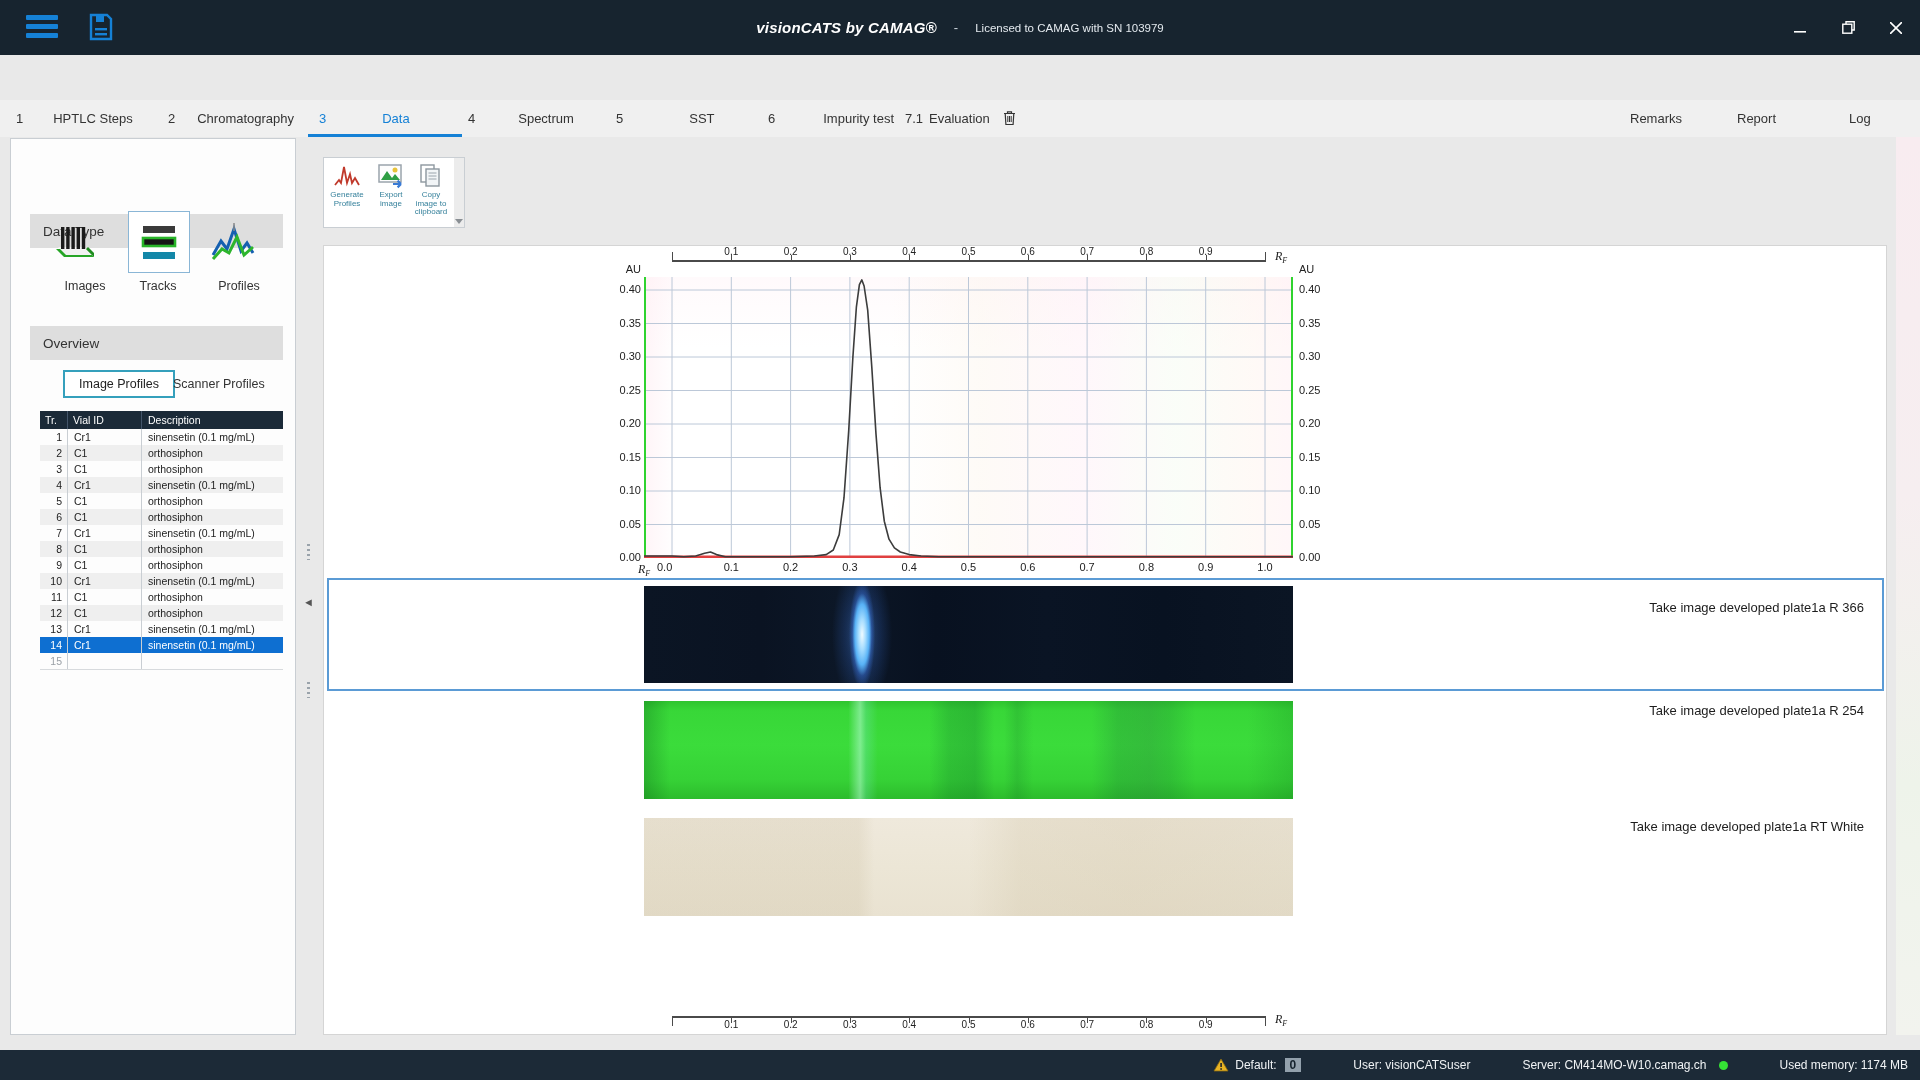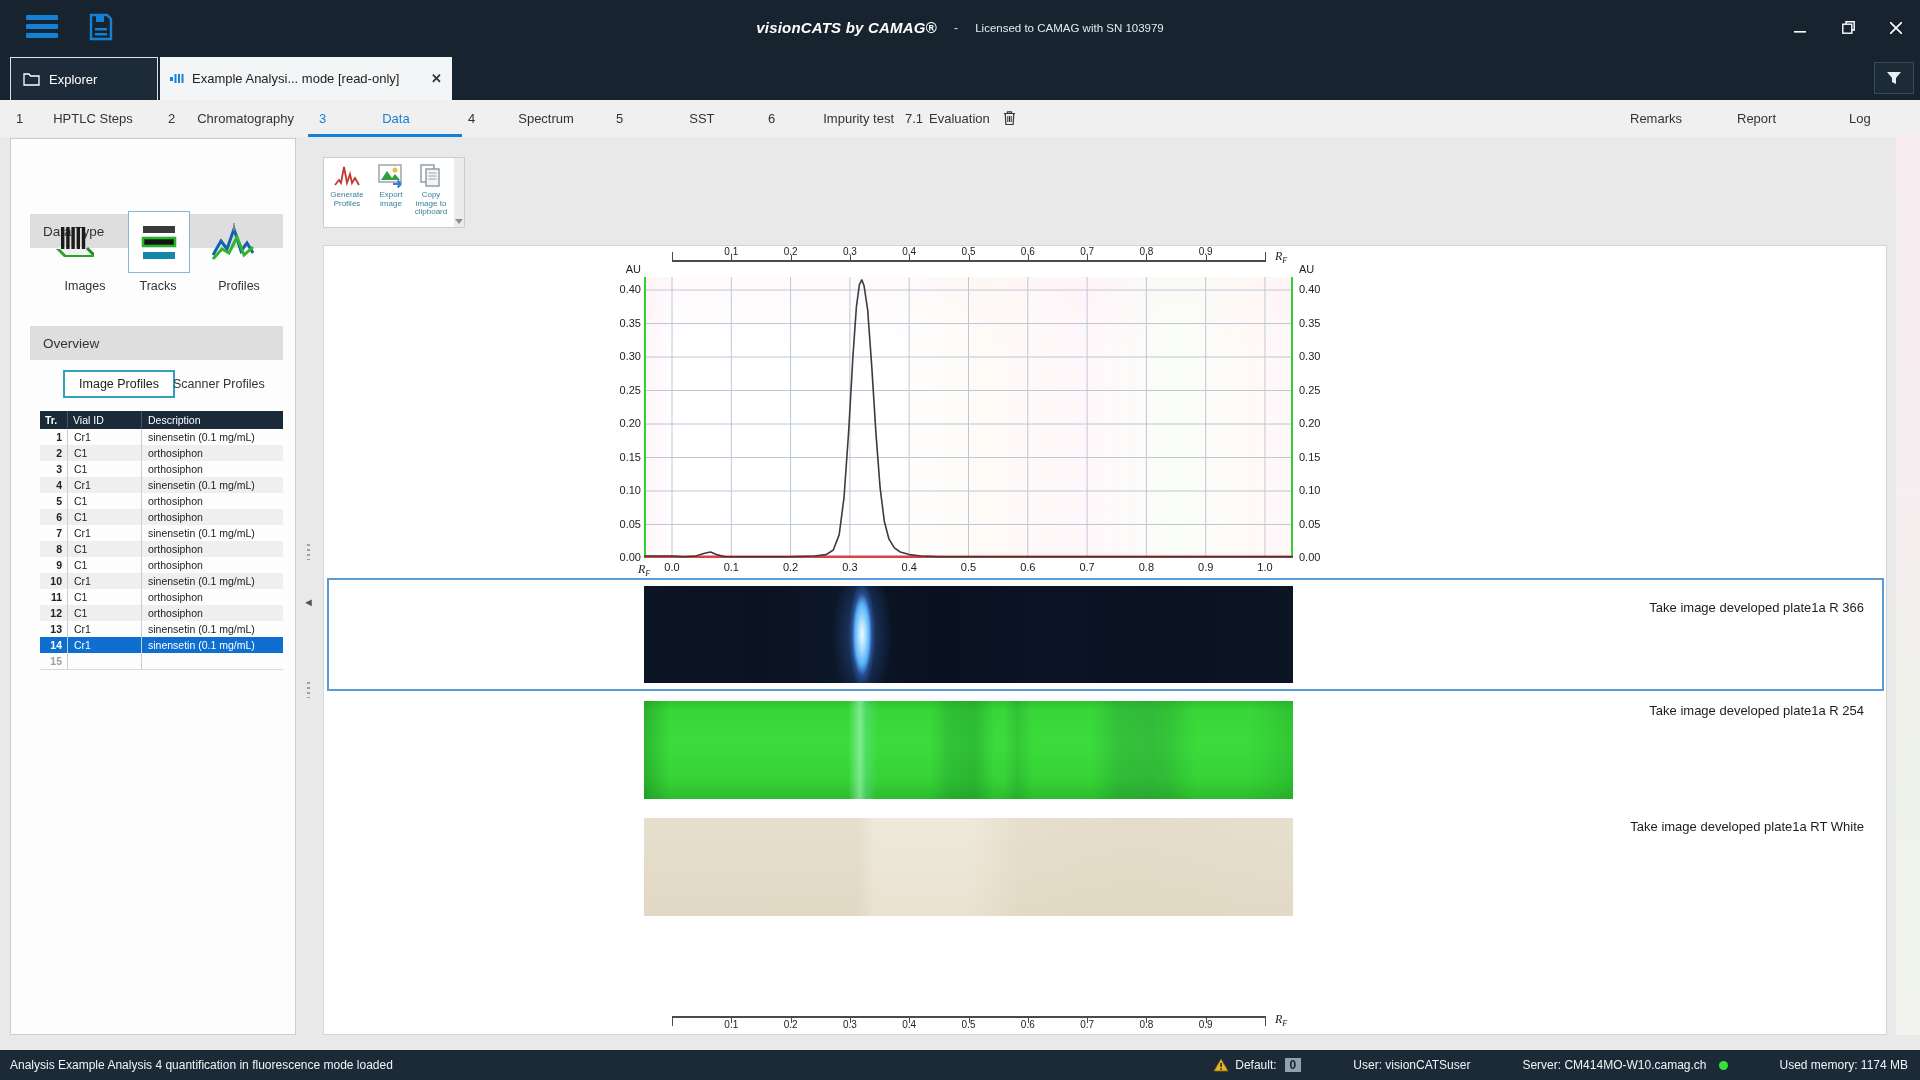--- a/index.html
+++ b/index.html
@@ -49,21 +49,21 @@
   .dtlabel{position:absolute;top:140px;font-size:12.5px;color:#333;text-align:center;width:80px;}
   #ovtab-image{position:absolute;left:52px;top:231px;width:112px;height:28px;border:2px solid #35a0bc;box-sizing:border-box;
      display:flex;align-items:center;justify-content:center;font-size:12.5px;color:#222;background:#fff;cursor:pointer;}
   #ovtab-scanner{position:absolute;left:162px;top:233px;height:24px;display:flex;align-items:center;font-size:12.5px;color:#333;cursor:pointer;}
   #tbl{position:absolute;left:29px;top:272px;width:243px;font-size:10.5px;color:#222;}
   .trow{display:flex;height:16px;line-height:16px;}
   .trow.thead{background:#1b2a38;color:#fff;font-size:10.5px;height:18px;line-height:18px;}
   .trow.even{background:#efefef;}
   .trow.sel{background:#0e6fd1;color:#fff;}
   .tc{box-sizing:border-box;overflow:hidden;white-space:nowrap;}
-  .tc1{width:28px;text-align:right;padding-right:5px;border-right:1px solid #c9ced3;font-weight:bold;}
+  .tc1{width:28px;text-align:right;padding-right:5px;border-right:1px solid #c9ced3;}
   .tc2{width:74px;padding-left:6px;border-right:1px solid #c9ced3;}
   .tc3{width:141px;padding-left:6px;}
   .trow.thead .tc1,.trow.thead .tc2{border-right:1px solid #44556a;text-align:left;padding-left:5px;}
   .trow.ghost{color:#9aa0a6;border-bottom:1px solid #d7dadd;}
   
   #toolbar{position:absolute;left:323px;top:157px;width:142px;height:71px;background:#fff;border:1px solid #c9ced3;box-sizing:border-box;}
   .tbtn{position:absolute;top:5px;width:42px;height:62px;display:flex;flex-direction:column;align-items:center;cursor:pointer;}
   .tbtn .cap{font-size:8px;line-height:8.5px;color:#35809b;text-align:center;margin-top:2px;}
   #tbtn0{left:2px;} #tbtn1{left:46px;} #tbtn2{left:86px;}
   #tb-scroll{position:absolute;right:0;top:0;width:10px;height:69px;background:#ececec;}
@@ -149,43 +149,20 @@
           </svg>
         </div>
       <div class="winbtn">
           <svg width="12" height="12">
             <path d="M0 0L12 12M12 0L0 12" stroke="#fff" stroke-width="1.6"></path>
           </svg>
         </div>
     </div>
   </div>
 
-  <div id="tabstrip">
-    <div id="tab-explorer">
-      <svg width="17" height="14" viewBox="0 0 17 14">
-          <path d="M1 2h5l1.6 2H16v9H1z" fill="none" stroke="#fff" stroke-width="1.3"></path>
-        </svg>
-      <span>Explorer</span>
-    </div>
-    <div id="tab-doc">
-      <svg width="14" height="11" viewBox="0 0 14 11">
-          <rect x="0" y="4" width="3" height="4" fill="#1581d6"></rect>
-          <rect x="4.5" y="1" width="2" height="9" fill="#1581d6"></rect>
-          <rect x="8" y="1" width="2" height="9" fill="#1581d6"></rect>
-          <rect x="11.5" y="1" width="2" height="9" fill="#1581d6"></rect>
-        </svg>
-      <span>Example Analysi... mode [read-only]</span>
-      <span class="x">✕</span>
-    </div>
-    <div id="filterbtn">
-      <svg width="16" height="14" viewBox="0 0 16 14">
-          <path d="M1 1h14L10 7v6l-4-2V7z" fill="#e8eef3"></path>
-        </svg>
-    </div>
-  </div>
 
   <div id="stepbar">
     <div class="step" style="left:16px">
         <span class="num">1</span>
         <span class="lbl" style="margin-left:30px">HPTLC Steps</span>
       </div>
     <div class="step" style="left:168px">
         <span class="num">2</span>
         <span class="lbl" style="margin-left:22px">Chromatography</span>
       </div>
@@ -429,21 +406,21 @@
         <div class="axlab" style="left: 250px; top: 137.5px; width: 67px; text-align: right;">0.25</div>
         <div class="axlab" style="left: 975px; top: 137.5px; width: 60px;">0.25</div>
         <div class="axlab" style="left: 250px; top: 104px; width: 67px; text-align: right;">0.30</div>
         <div class="axlab" style="left: 975px; top: 104px; width: 60px;">0.30</div>
         <div class="axlab" style="left: 250px; top: 70.5px; width: 67px; text-align: right;">0.35</div>
         <div class="axlab" style="left: 975px; top: 70.5px; width: 60px;">0.35</div>
         <div class="axlab" style="left: 250px; top: 37px; width: 67px; text-align: right;">0.40</div>
         <div class="axlab" style="left: 975px; top: 37px; width: 60px;">0.40</div>
         <div class="axlab" style="left: 250px; top: 17px; width: 67px; text-align: right;">AU</div>
         <div class="axlab" style="left: 975px; top: 17px; width: 60px;">AU</div>
-        <div class="axlab" style="left: 333px; top: 315px; width: 30px; text-align: center;">0.0</div>
+        <div class="axlab" style="left: 333px; top: 315px; width: 30px; text-align: left;">0.0</div>
         <div class="axlab" style="left: 392.3px; top: 315px; width: 30px; text-align: center;">0.1</div>
         <div class="axlab" style="left: 451.6px; top: 315px; width: 30px; text-align: center;">0.2</div>
         <div class="axlab" style="left: 510.9px; top: 315px; width: 30px; text-align: center;">0.3</div>
         <div class="axlab" style="left: 570.2px; top: 315px; width: 30px; text-align: center;">0.4</div>
         <div class="axlab" style="left: 629.5px; top: 315px; width: 30px; text-align: center;">0.5</div>
         <div class="axlab" style="left: 688.8px; top: 315px; width: 30px; text-align: center;">0.6</div>
         <div class="axlab" style="left: 748.1px; top: 315px; width: 30px; text-align: center;">0.7</div>
         <div class="axlab" style="left: 807.4px; top: 315px; width: 30px; text-align: center;">0.8</div>
         <div class="axlab" style="left: 866.7px; top: 315px; width: 30px; text-align: center;">0.9</div>
         <div class="axlab" style="left: 926px; top: 315px; width: 30px; text-align: center;">1.0</div>
@@ -507,21 +484,20 @@
         <span class="rf" style="position: absolute; left: 603px; top: 9px;"><span>R</span><sub>F</sub></span>
       </div>
   </div>
 
   <div class="grip" style="top:544px"></div>
   <div id="collapse">◄</div>
   <div class="grip" style="top:682px"></div>
   <div id="rightstrip"></div>
 
   <div id="statusbar">
-    <div id="sb-msg">Analysis Example Analysis 4 quantification in fluorescence mode loaded</div>
     <div id="sb-right">
       <div class="sb-item">
         <svg width="16" height="14" viewBox="0 0 16 14">
             <polygon points="8,1 15,13 1,13" fill="#e8b324" stroke="#8a6a10" stroke-width="0.8"></polygon>
             <rect x="7.3" y="5" width="1.6" height="4" fill="#20242a"></rect>
             <rect x="7.3" y="10.2" width="1.6" height="1.6" fill="#20242a"></rect>
           </svg>
         <span>Default:</span>
           <span id="sb-zero">0</span>
       </div>

